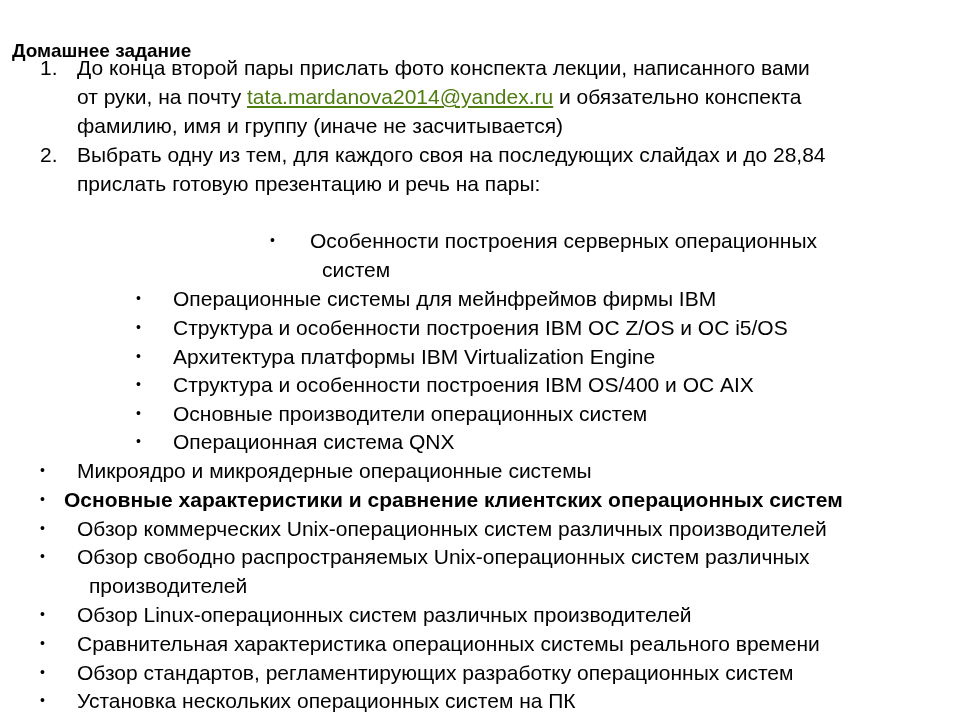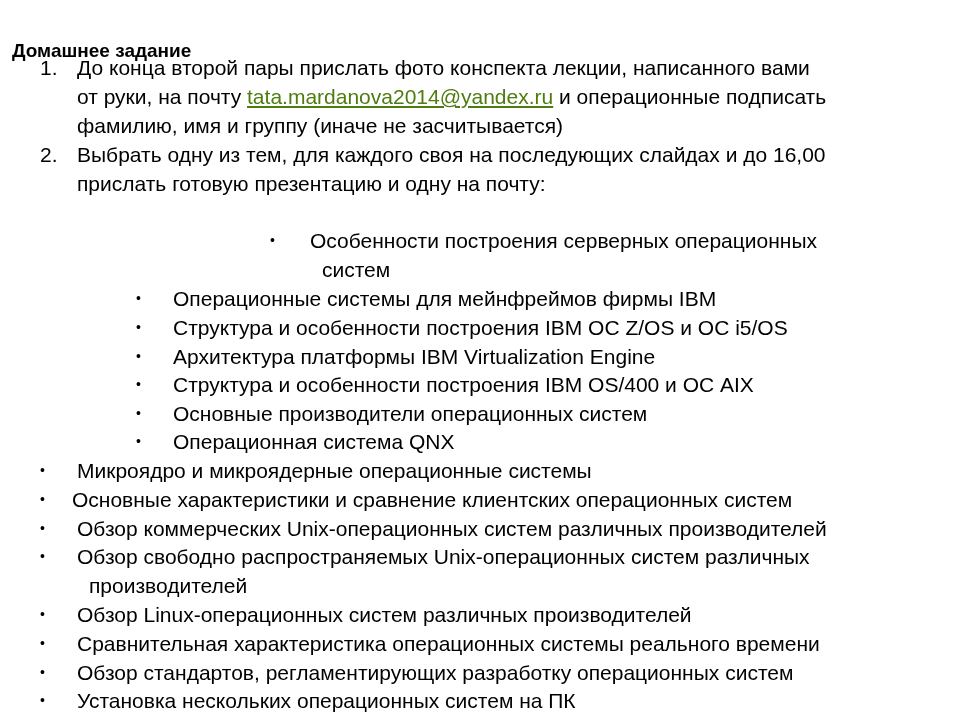--- a/index.html
+++ b/index.html
@@ -14,26 +14,26 @@
 </style>
 </head>
 <body>
 
 <div>
 
   <div class="title"><span>Домашнее задание</span></div>
 
   <div class="line" style="left:40px;top:53px;">1.</div>
   <div class="line" style="left:77px;top:53px;">До конца второй пары прислать фото конспекта лекции, написанного вами</div>
-  <div class="line" style="left:77px;top:82px;"><span>от руки, на почту </span><a class="link">tata.mardanova2014@yandex.ru</a><span> и операционные подписать</span></div>
+  <div class="line" style="left:77px;top:82px;"><span>от руки, на почту </span><a class="link">tata.mardanova2014@yandex.ru</a><span> и обязательно конспекта</span></div>
   <div class="line" style="left:77px;top:111px;">фамилию, имя и группу (иначе не засчитывается)</div>
 
   <div class="line" style="left:40px;top:140px;">2.</div>
-  <div class="line" style="left:77px;top:140px;">Выбрать одну из тем, для каждого своя на последующих слайдах и до 16,00</div>
-  <div class="line" style="left:77px;top:169px;">прислать готовую презентацию и одну на почту:</div>
+  <div class="line" style="left:77px;top:140px;">Выбрать одну из тем, для каждого своя на последующих слайдах и до 28,84</div>
+  <div class="line" style="left:77px;top:169px;">прислать готовую презентацию и речь на пары:</div>
 
   <div class="line bullet" style="left:270px;top:226px;">•</div>
   <div class="line" style="left:310px;top:226px;">Особенности построения серверных операционных</div>
   <div class="line" style="left:322px;top:255px;">систем</div>
 
   <div class="line bullet" style="left:136px;top:284px;">•</div>
   <div class="line" style="left:173px;top:284px;">Операционные системы для мейнфреймов фирмы IBM</div>
   <div class="line bullet" style="left:136px;top:313px;">•</div>
   <div class="line" style="left:173px;top:313px;">Структура и особенности построения IBM ОС Z/OS и ОС i5/OS</div>
   <div class="line bullet" style="left:136px;top:342px;">•</div>
@@ -41,21 +41,21 @@
   <div class="line bullet" style="left:136px;top:370px;">•</div>
   <div class="line" style="left:173px;top:370px;">Структура и особенности построения IBM OS/400 и ОС AIX</div>
   <div class="line bullet" style="left:136px;top:399px;">•</div>
   <div class="line" style="left:173px;top:399px;">Основные производители операционных систем</div>
   <div class="line bullet" style="left:136px;top:427px;">•</div>
   <div class="line" style="left:173px;top:427px;">Операционная система QNX</div>
 
   <div class="line bullet" style="left:40px;top:456px;">•</div>
   <div class="line" style="left:77px;top:456px;">Микроядро и микроядерные операционные системы</div>
   <div class="line bullet" style="left:40px;top:485px;">•</div>
-  <div class="line" style="left:72px;top:485px;">Основные характеристики и сравнение клиентских операционных систем</div>
+  <div class="line" style="left:64px;top:485px;font-weight:bold;">Основные характеристики и сравнение клиентских операционных систем</div>
   <div class="line bullet" style="left:40px;top:514px;">•</div>
   <div class="line" style="left:77px;top:514px;">Обзор коммерческих Unix-операционных систем различных производителей</div>
   <div class="line bullet" style="left:40px;top:542px;">•</div>
   <div class="line" style="left:77px;top:542px;">Обзор свободно распространяемых Unix-операционных систем различных</div>
   <div class="line" style="left:77px;top:571px;margin-left:12px;">производителей</div>
   <div class="line bullet" style="left:40px;top:600px;">•</div>
   <div class="line" style="left:77px;top:600px;">Обзор Linux-операционных систем различных производителей</div>
   <div class="line bullet" style="left:40px;top:629px;">•</div>
   <div class="line" style="left:77px;top:629px;">Сравнительная характеристика операционных системы реального времени</div>
   <div class="line bullet" style="left:40px;top:658px;">•</div>

